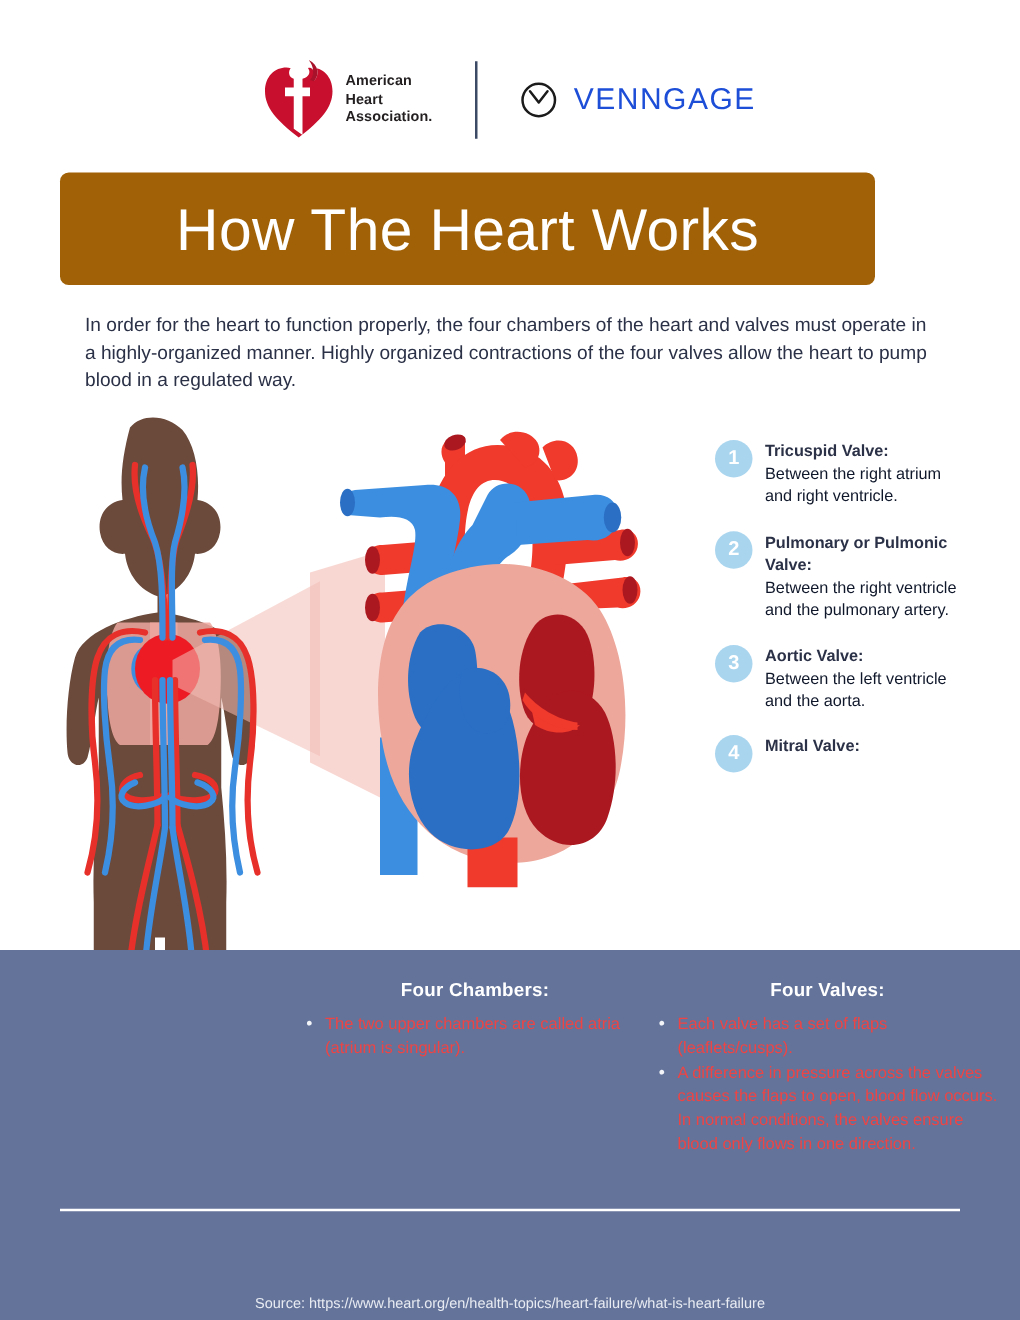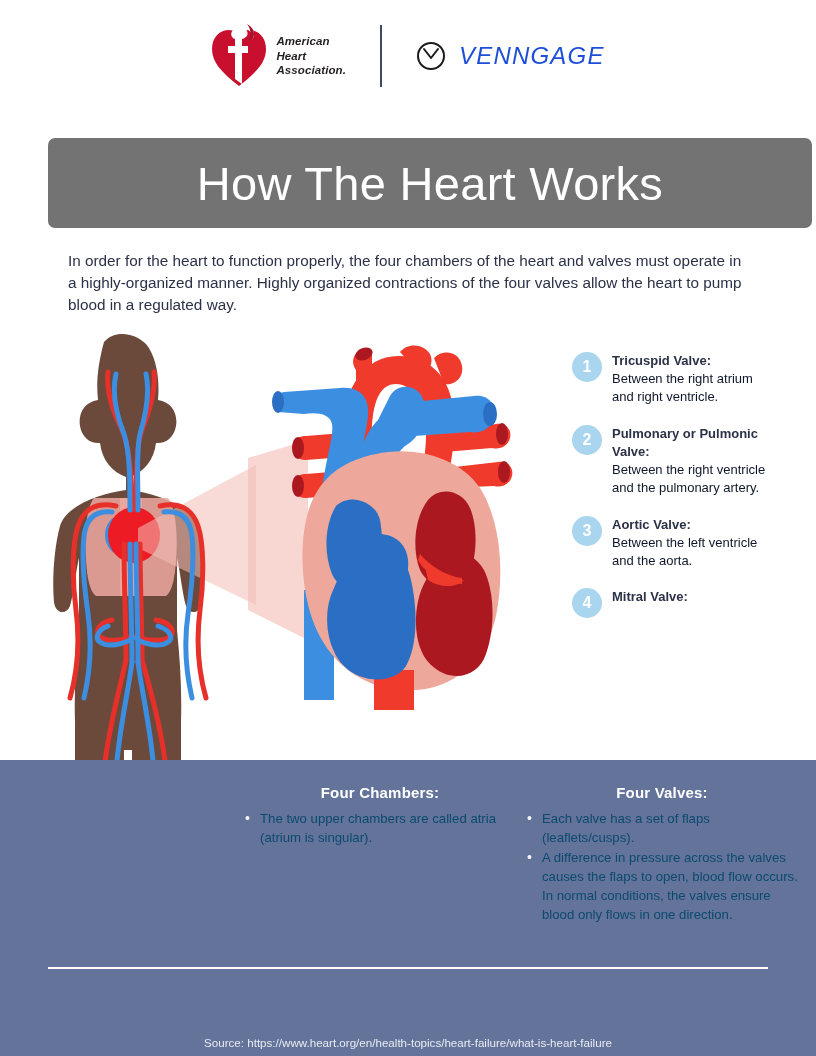--- a/index.html
+++ b/index.html
@@ -6,42 +6,42 @@
   html, body {
     width: 816px; height: 1056px;
     font-family: "Liberation Sans", sans-serif;
     background: #ffffff;
     overflow: hidden;
   }
   .page { position: relative; width: 816px; height: 1056px; background: #ffffff; }
 
   
   .logo-bar {
-    position: absolute; left: 0; top: 16px; width: 816px; height: 80px;
-    display: flex; align-items: center; justify-content: center; gap: 0px; font-style: italic;
+    position: absolute; left: 0; top: 40px; width: 816px; height: 80px;
+    display: flex; align-items: center; justify-content: center; gap: 0px;
   }
   .aha-logo { display: flex; align-items: center; gap: 9px; }
   .aha-mark { width: 56px; height: 64px; flex: 0 0 auto; }
   .aha-text {
     font-size: 11.5px; font-weight: bold; line-height: 1.28;
     color: #231f20; letter-spacing: .1px;
   }
   .logo-divider {
     width: 2px; height: 62px; background: #3d4a66; margin: 0 34px;
   }
   .venn-logo { display: flex; align-items: center; gap: 13px; }
   .venn-mark { width: 30px; height: 30px; flex: 0 0 auto; }
   .venn-text {
     font-size: 24px; color: #1d4ed8; letter-spacing: 1.2px; font-weight: 400;
   }
 
   
   .title-banner {
-    position: absolute; left: 48px; top: 138px; width: 764px; height: 90px;
-    background: #737373; border-radius: 7px;
+    position: absolute; left: 48px; top: 138px; width: 652px; height: 90px;
+    background: #a16207; border-radius: 7px;
     display: flex; align-items: center; justify-content: center;
   }
   .title-banner h1 {
     color: #ffffff; font-size: 47px; font-weight: 400; letter-spacing: .3px;
   }
 
   
   .intro {
     position: absolute; left: 68px; top: 250px; width: 680px;
     text-align: left; color: #2b3147;
@@ -108,21 +108,21 @@
   .col { color: #ffffff; }
   .col-chambers { width: 272px; margin-left: 244px; }
   .col-valves  { width: 272px; margin-left: 10px; }
   .col h2 {
     font-size: 15px; font-weight: bold; text-align: center;
     margin-bottom: 9px; letter-spacing: .2px;
   }
   .col ul { list-style: none; }
   .col li {
     position: relative; padding-left: 16px; margin-bottom: 2px;
-    font-size: 13.2px; line-height: 1.42; color: #0c4a6e;
+    font-size: 13.2px; line-height: 1.42; color: #ef4444;
   }
   .col li::before {
     content: "\2022"; position: absolute; left: 1px; top: -1px;
     font-size: 14px; color: #f2f4f8;
   }
 
   .footer-rule {
     position: absolute; left: 48px; top: 967px; width: 720px; height: 2px;
     background: #ffffff;
   }

